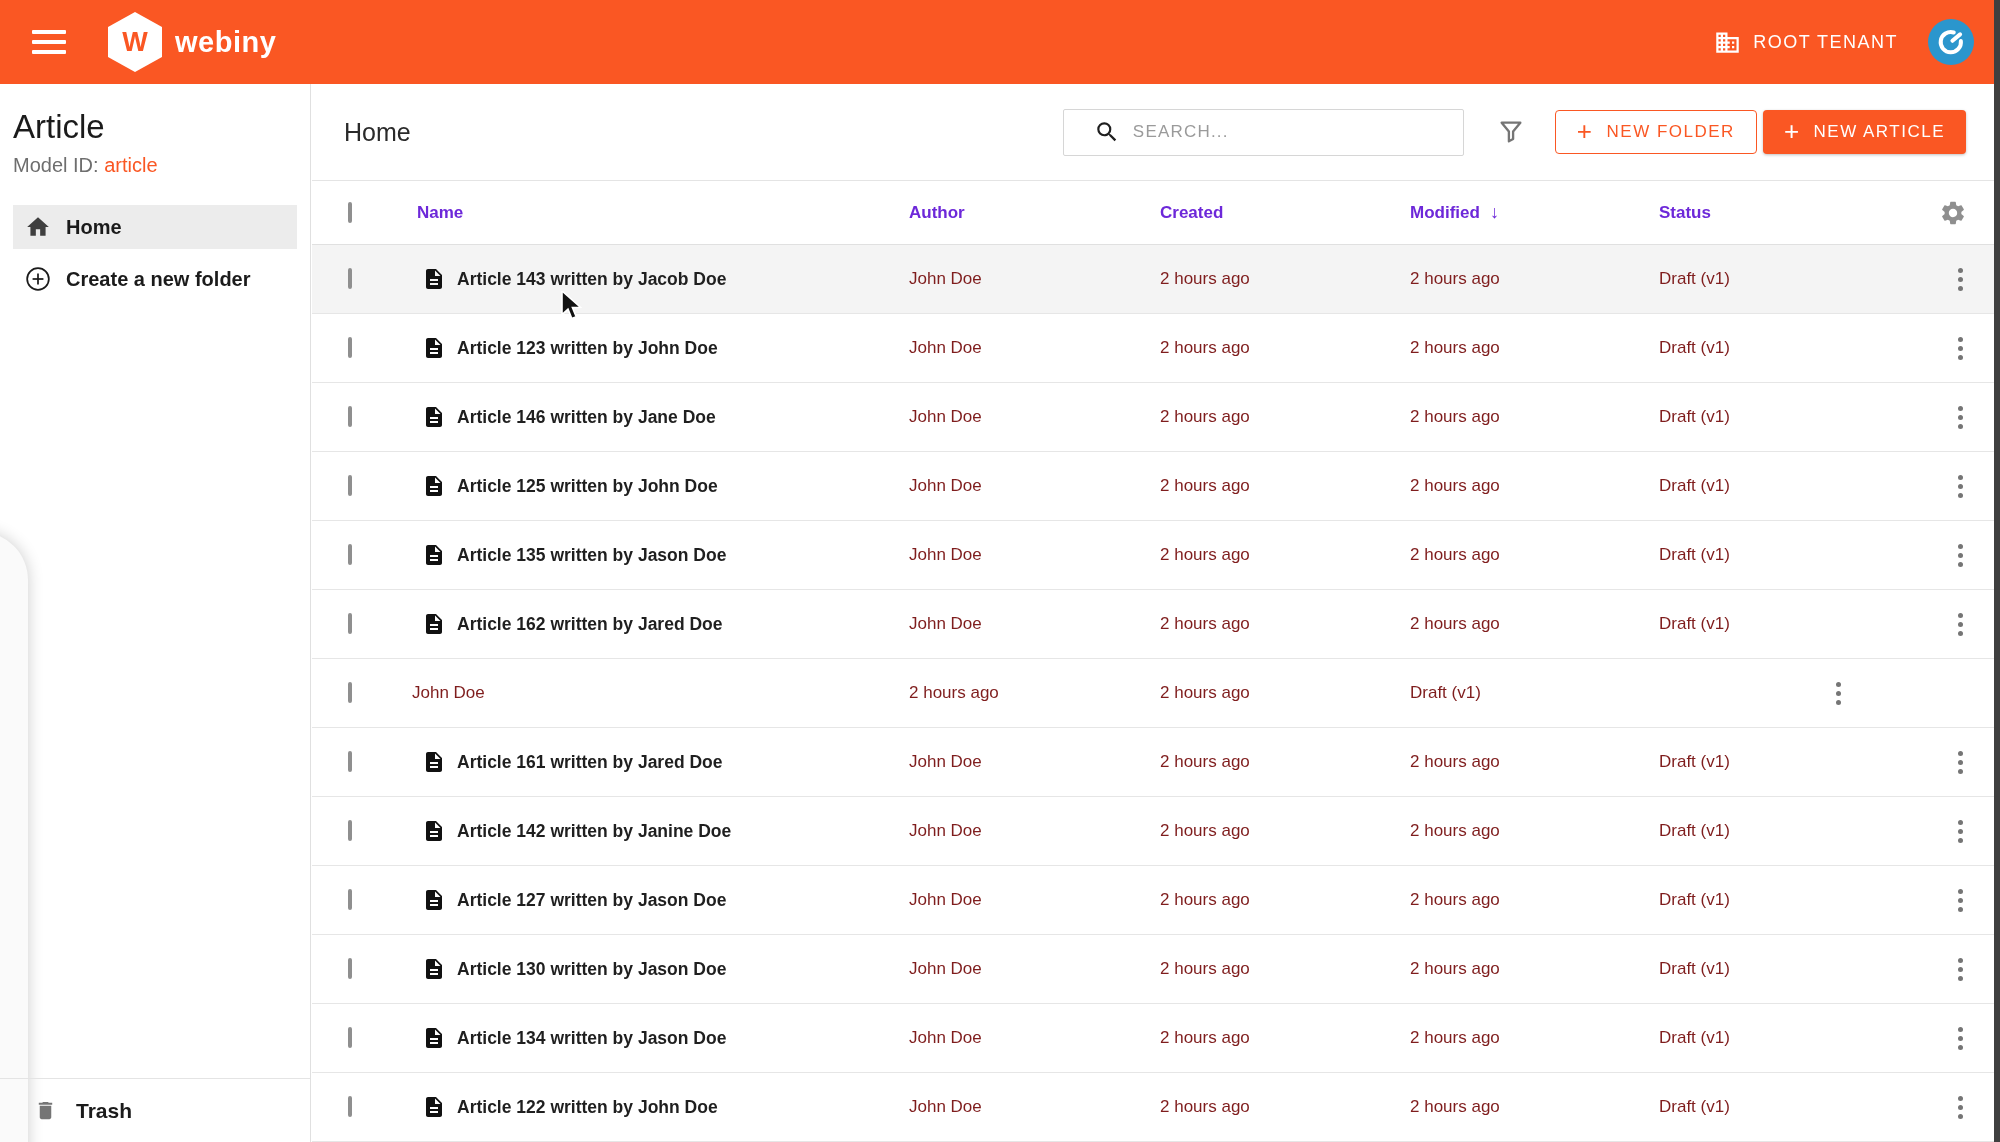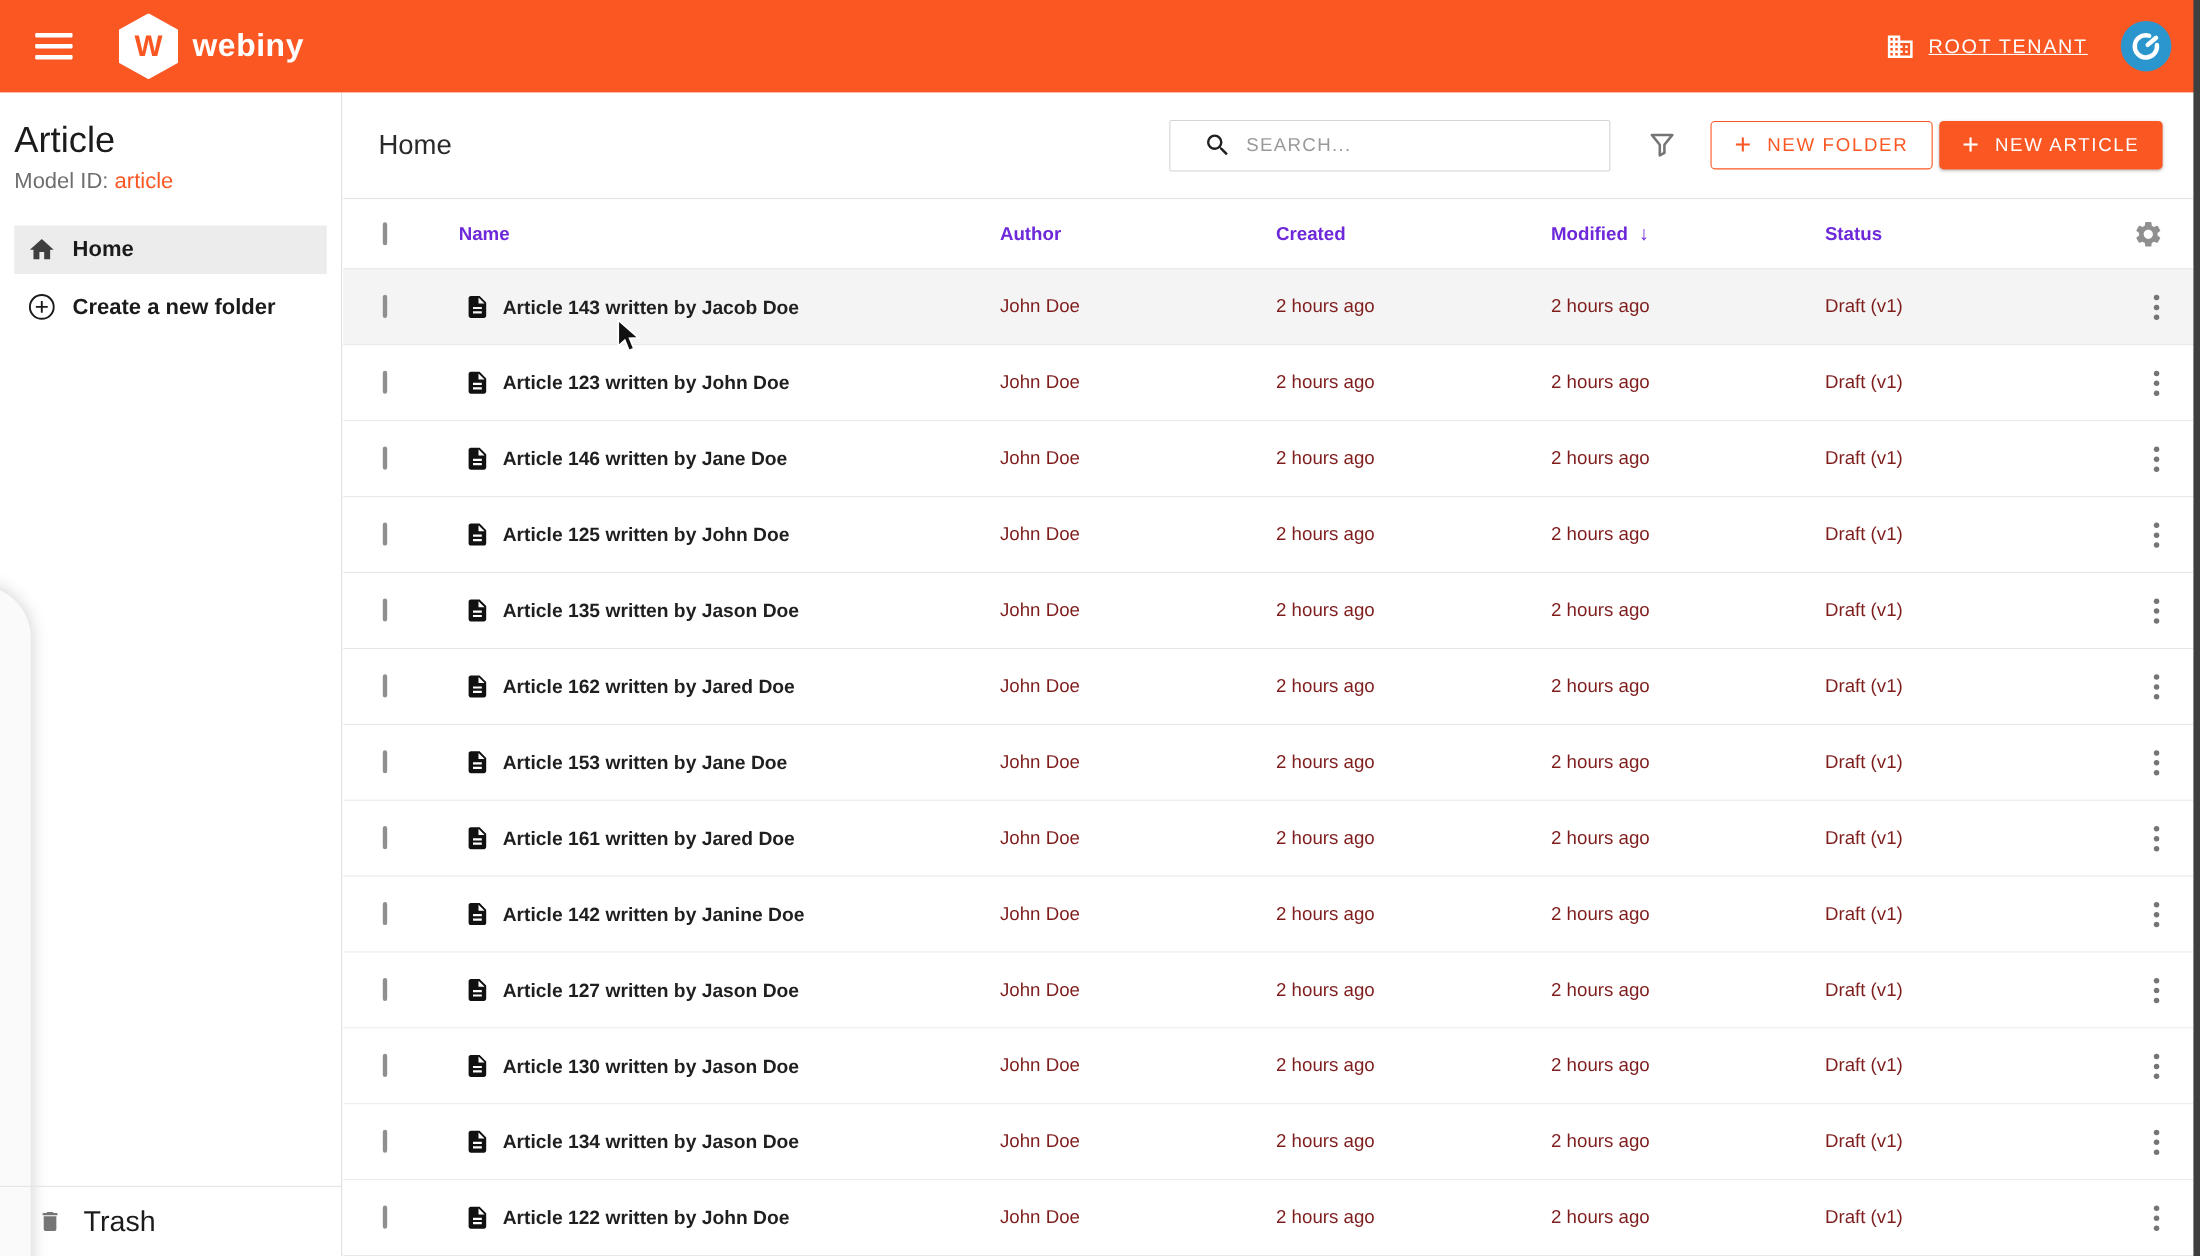--- a/index.html
+++ b/index.html
@@ -8,37 +8,37 @@
 
   
   .topbar { position:absolute; top:0; left:0; width:2000px; height:84px; background:#fa5723; display:flex; align-items:center; z-index:30; }
   .hamburger { width:34px; height:24px; margin-left:32px; display:flex; flex-direction:column; justify-content:space-between; cursor:pointer; }
   .hamburger span { display:block; height:4px; background:#fff; border-radius:1px; }
   .brand { display:flex; align-items:center; margin-left:42px; }
   .hex { width:54px; height:60px; background:#fff; clip-path:polygon(50% 0,100% 25%,100% 75%,50% 100%,0 75%,0 25%); display:flex; align-items:center; justify-content:center; }
   .hex b { color:#fa5723; font-size:27px; font-weight:700; }
   .wordmark { color:#fff; font-size:29px; font-weight:700; margin-left:13px; letter-spacing:.5px; }
   .topbar-right { margin-left:auto; display:flex; align-items:center; }
-  .tenant { display:flex; align-items:center; color:#fff; font-size:18px; letter-spacing:1.5px; cursor:pointer;text-decoration:underline; }
+  .tenant { display:flex; align-items:center; color:#fff; font-size:18px; letter-spacing:1.5px; cursor:pointer; }
   .tenant svg { margin-right:12px; }
   .avatar { width:46px; height:46px; border-radius:50%; background:#2b96cd; margin:0 26px 0 30px; display:flex; align-items:center; justify-content:center; cursor:pointer; }
 
   
   .sidebar { position:absolute; top:84px; left:0; width:311px; bottom:0; background:#fff; border-right:1px solid #e0e0e0; overflow:hidden; }
   .drawer-ghost { position:absolute; left:-38px; top:448px; width:66px; height:900px; background:#fafafa; border-radius:0 48px 0 0; box-shadow:0 0 16px rgba(0,0,0,.20); z-index:0; }
   .sidebar-inner { position:relative; z-index:1; }
   .side-title { font-size:33px; color:#1b1b1b; margin:24px 0 0 13px; font-weight:400; }
   .model-line { font-size:20px; margin:8px 0 0 13px; color:#6e6e6e; }
   .model-line .model-val { color:#fa5723; }
   .side-item { display:flex; align-items:center; height:44px; margin:0 13px; padding-left:12px; cursor:pointer; }
   .side-item.active { background:#ececec; margin-top:28px; }
   .side-item .lbl { font-size:20px; font-weight:700; color:#1b1b1b; margin-left:15px; }
   .side-item.create { margin-top:8px; }
   .trash { position:absolute; bottom:0; left:0; width:100%; height:64px; border-top:1px solid #e4e4e4; display:flex; align-items:center; padding-left:34px; background:transparent; cursor:pointer; z-index:1; }
-  .trash .lbl { font-size:26px; font-weight:400; color:#1b1b1b; margin-left:19px; }
+  .trash .lbl { font-size:21px; font-weight:700; color:#1b1b1b; margin-left:19px; }
 
   
   .content { position:absolute; top:84px; left:312px; right:6px; bottom:0; background:#fff; }
   .toolbar { height:96px; display:flex; align-items:center; }
   .breadcrumb { font-size:25px; color:#2a2a2a; margin-left:32px; }
   .searchbox { margin-left:auto; width:401px; height:47px; border:1px solid #d6d6d6; border-radius:2px; display:flex; align-items:center; padding-left:30px; background:#fff; }
   .searchbox input { border:none; outline:none; font-size:17px; letter-spacing:1.2px; color:#333; width:320px; margin-left:13px; font-family:inherit; background:transparent; }
   .searchbox input::placeholder { color:#9a9a9a; }
   .filter-btn { margin:0 30px 0 33px; cursor:pointer; display:flex; align-items:center; }
   .btn { height:44px; border-radius:4px; font-size:17px; letter-spacing:1.5px; display:flex; align-items:center; padding:0 21px; cursor:pointer; font-family:inherit; }
@@ -312,28 +312,20 @@
     <div class="actions">
           <span class="kebab">
             <i></i>
             <i></i>
             <i></i>
           </span>
         </div>
   </div>
       <div class="grid-row trow">
     <div><span class="checkbox"></span></div>
-    <div class="name-cell">
-      <span class="doc">
-        <svg width="24" height="24" viewBox="0 0 24 24" fill="#111">
-              <path d="M14 2H6c-1.1 0-1.99.9-1.99 2L4 20c0 1.1.89 2 1.99 2H18c1.1 0 2-.9 2-2V8l-6-6zm2 16H8v-2h8v2zm0-4H8v-2h8v2zm-3-5V3.5L18.5 9H13z"></path>
-            </svg>
-      </span>
-      <span class="nm">Article 153 written by Jane Doe</span>
-    </div>
     <div class="cell">John Doe</div>
     <div class="cell">2 hours ago</div>
     <div class="cell">2 hours ago</div>
     <div class="cell">Draft (v1)</div>
     <div class="actions">
           <span class="kebab">
             <i></i>
             <i></i>
             <i></i>
           </span>

